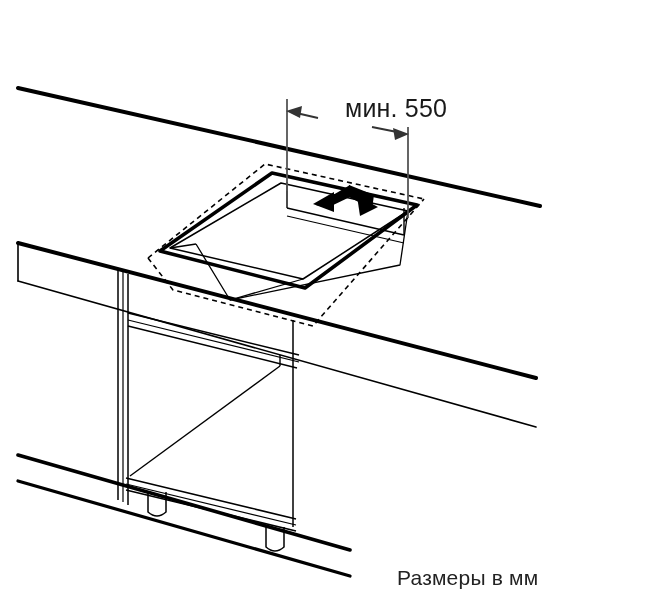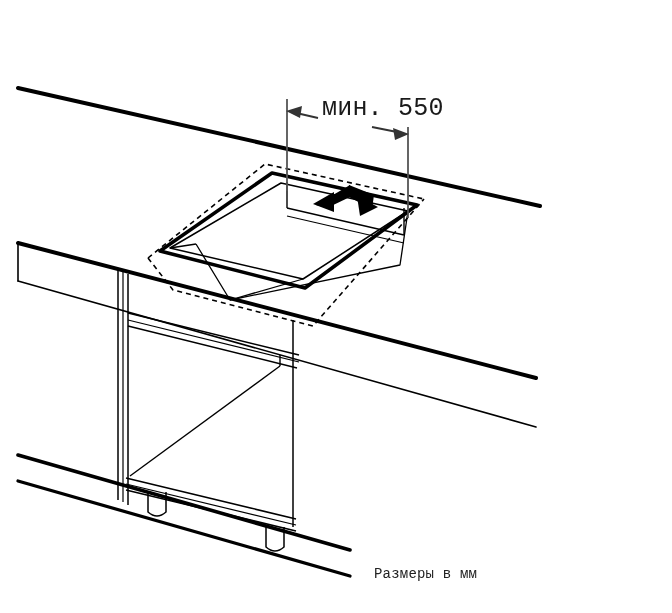--- a/index.html
+++ b/index.html
@@ -21,34 +21,35 @@
   #diagram-svg {
     position: absolute;
     top: 0;
     left: 0;
     width: 672px;
     height: 613px;
     display: block;
   }
   .dim-label {
     position: absolute;
-    font-family: Liberation Mono, monospace;
+    font-family: Liberation Sans, sans-serif;
     font-size: 25px;
     color: #1a1a1a;
     white-space: nowrap;
     letter-spacing: 0.2px;
+    margin-left: 23px;
   }
   #dimension-label-min {
     left: 322px;
     top: 94px;
   }
   #units-caption {
     left: 374px;
     top: 566px;
-    font-size: 14px;
+    font-size: 21px;
     color: #222222;
   }
 </style>
 </head>
 <body>
 
 <div id="page">
 
   <svg id="diagram-svg" viewBox="0 0 672 613">
 

